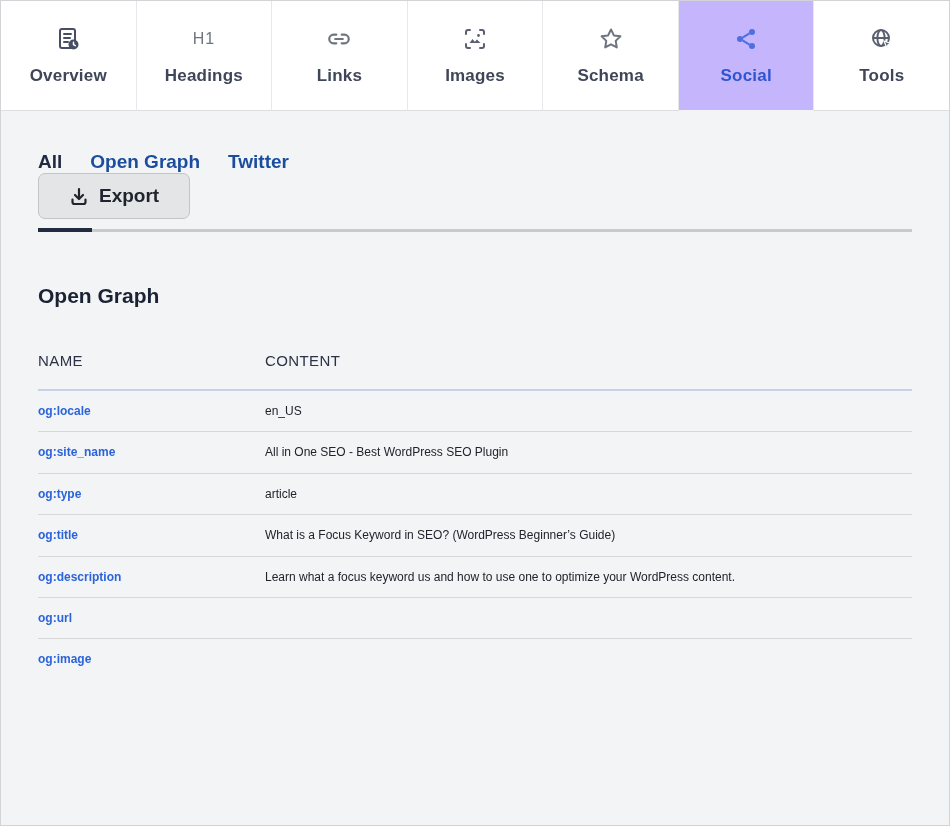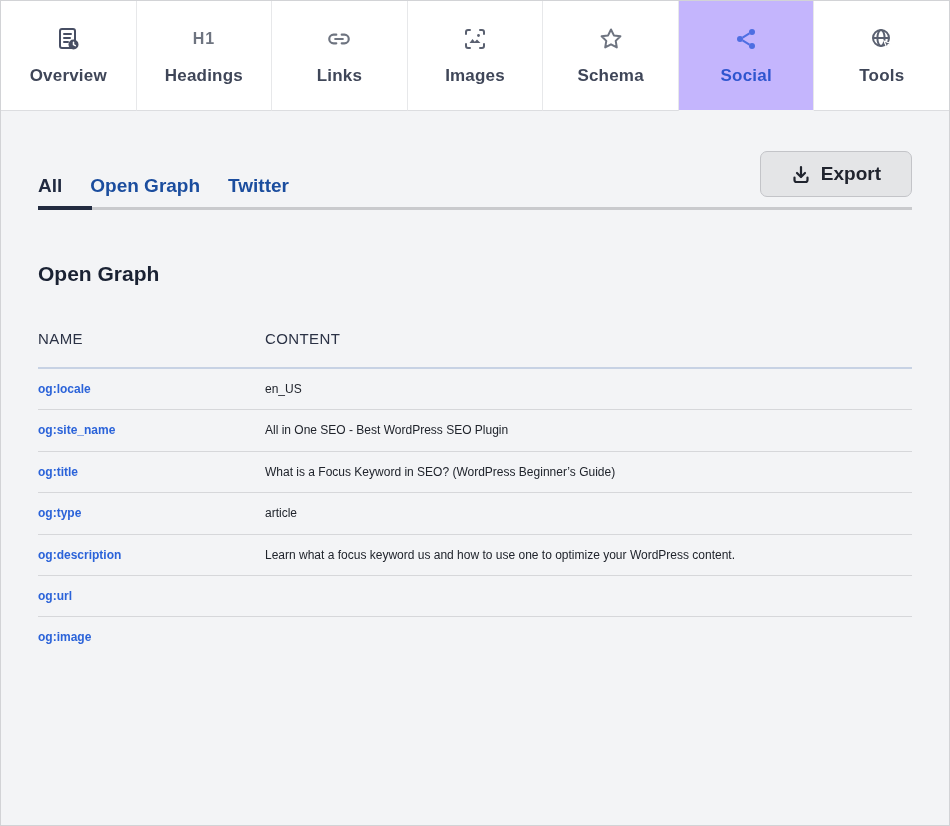--- a/index.html
+++ b/index.html
@@ -13,24 +13,24 @@
   .tab{
     flex:1;display:flex;flex-direction:column;align-items:center;justify-content:center;
     gap:13px;border-right:1px solid #e7e8ea;border-bottom:1px solid #dcdde0;cursor:pointer;
     box-sizing:border-box;
   }
   .tab:last-child{border-right:none;}
   .tab .tab-label{font-size:17px;font-weight:bold;color:#3f4658;letter-spacing:.2px;}
   .tab.active{background:#c4b5fd;border-bottom-color:#f3f4f6;}
   .tab.active .tab-label{color:#2e55cf;}
   .icon-box{height:28px;display:flex;align-items:center;justify-content:center;}
-  .h1-glyph{font-size:16px;font-weight:bold;color:#6e7480;letter-spacing:1px;}
+  .h1-glyph{font-size:16px;font-weight:normal;color:#6e7480;letter-spacing:1px;}
   
   .content{padding:0 37px;}
-  .subtab-row{margin-top:40px;display:flex;justify-content:space-between;align-items:flex-end;}
+  .subtab-row{margin-top:40px;display:flex;justify-content:space-between;align-items:flex-start;flex-direction:column;}
   .subtabs{display:flex;gap:28px;font-size:19px;font-weight:bold;}
   .subtab{color:#1b4d9e;cursor:pointer;}
   .subtab.active{color:#212a40;}
   .export-btn{
     display:flex;align-items:center;gap:10px;background:#e4e5e7;border:1px solid #c3c4c8;
     border-radius:7px;padding:11px 30px;font-size:19px;font-weight:bold;color:#20242e;cursor:pointer;
   }
   .underline{position:relative;height:3px;background:#c9cacd;margin-top:10px;}
   .underline .marker{position:absolute;left:0;top:-1px;width:54px;height:4px;background:#222b40;}
   .section-title{margin-top:52px;font-size:21px;font-weight:bold;color:#1a2233;}
@@ -169,28 +169,28 @@
 
     <div class="meta-row">
       <span class="cell-name">og:locale</span>
       <span class="cell-content">en_US</span>
     </div>
     <div class="meta-row">
       <span class="cell-name">og:site_name</span>
       <span class="cell-content">All in One SEO - Best WordPress SEO Plugin</span>
     </div>
     <div class="meta-row">
+      <span class="cell-name">og:type</span>
+      <span class="cell-content">article</span>
+    </div>
+    <div class="meta-row">
       <span class="cell-name">og:title</span>
       <span class="cell-content">What is a Focus Keyword in SEO? (WordPress Beginner’s Guide)</span>
     </div>
     <div class="meta-row">
-      <span class="cell-name">og:type</span>
-      <span class="cell-content">article</span>
-    </div>
-    <div class="meta-row">
       <span class="cell-name">og:description</span>
       <span class="cell-content">Learn what a focus keyword us and how to use one to optimize your WordPress content.</span>
     </div>
     <div class="meta-row">
       <span class="cell-name">og:url</span>
     </div>
     <div class="meta-row">
       <span class="cell-name">og:image</span>
     </div>
 

